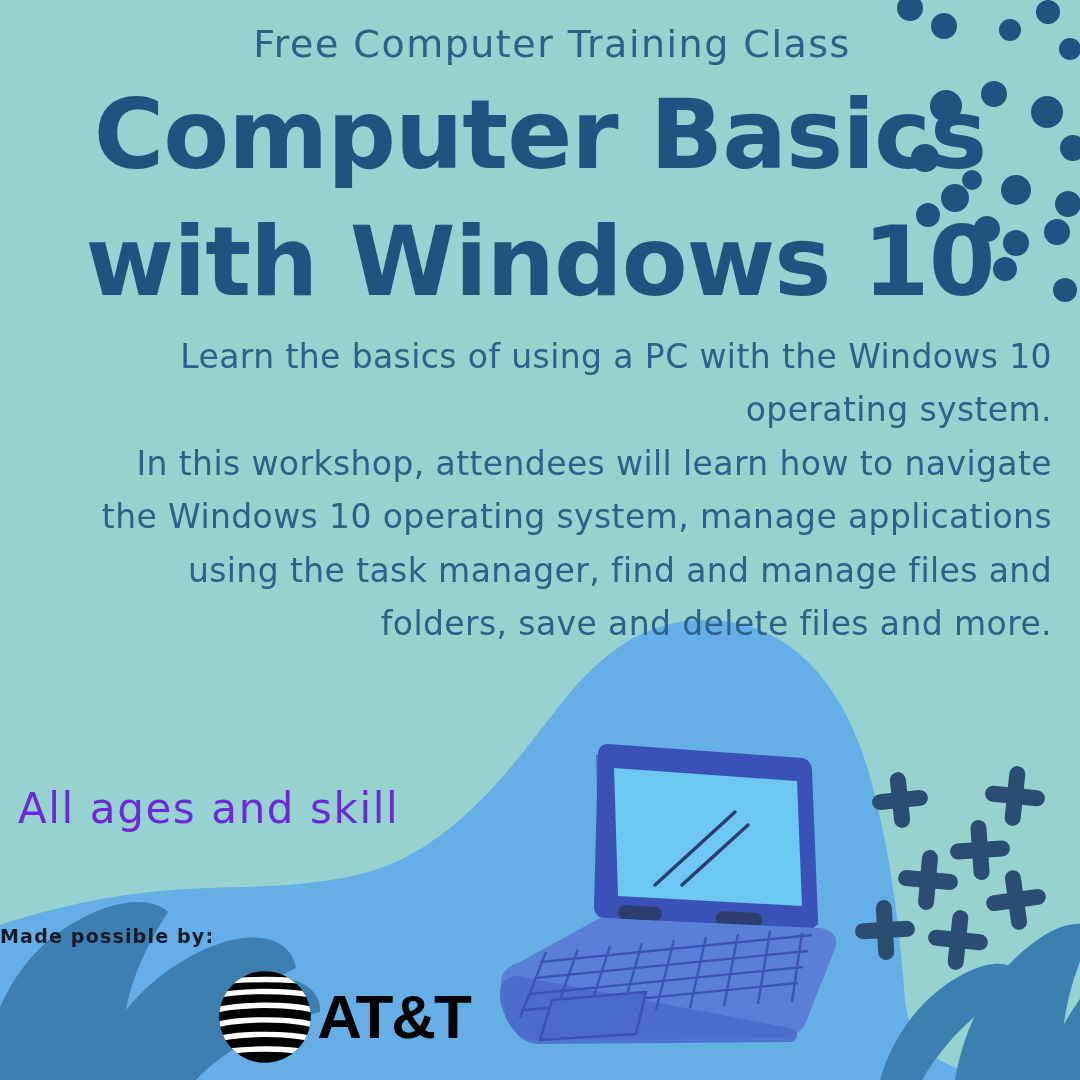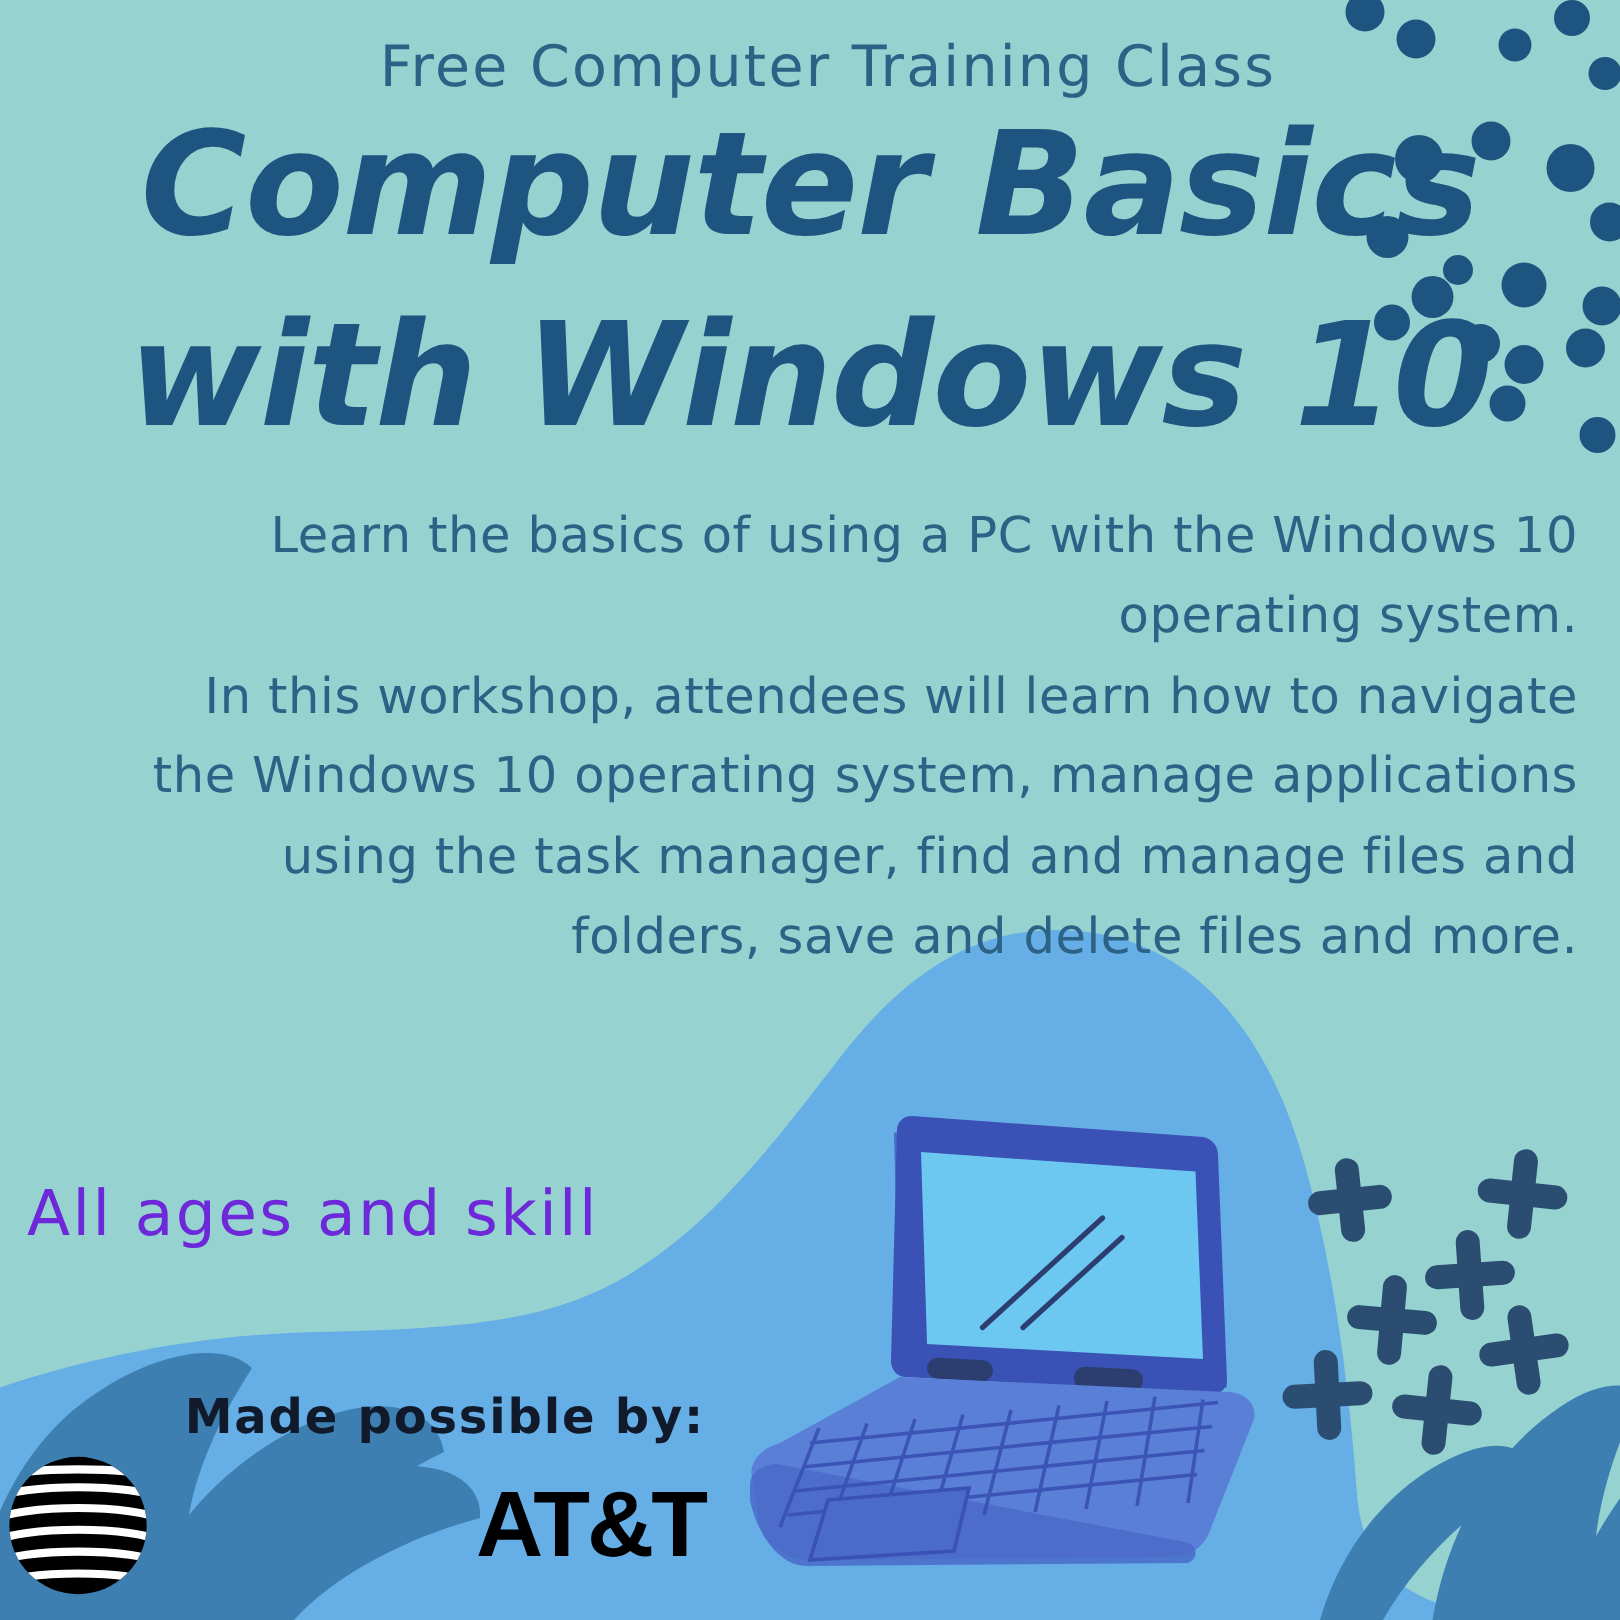--- a/index.html
+++ b/index.html
@@ -24,21 +24,21 @@
   #kicker {
     top:22px;
     font-family:"DejaVu Sans", sans-serif;
     font-size:38px;
     letter-spacing:1.5px;
     color:#2b6286;
     font-weight:400;
     padding-left:24px;
   }
 
-  #title-wrap { top:60px; width:100%;font-style:italic; }
+  #title-wrap { top:72px; width:100%; }
   .title-line {
     font-family:"DejaVu Sans", sans-serif;
     font-weight:700;
     font-size:96px;
     line-height:1.32;
     color:#1e5580;
     letter-spacing:-1px;
     text-align:center;
   }
 
@@ -68,31 +68,31 @@
     font-size:42px;
     line-height:1.6;
     color:#6d28d9;
     letter-spacing:1.6px;
     text-align:left;
   }
 
   #sponsor-label {
     position:absolute;
     top:925px; left:0; width:470px;
-    text-align:right;
+    text-align:left;
     font-family:"DejaVu Sans", sans-serif;
     font-weight:700;
-    font-size:32px;
+    font-size:19px;
     letter-spacing:1.2px;
     color:#101a2a;
   }
   #att-logo {
     position:absolute;
     top:965px; left:0; width:470px;
-    display:flex; align-items:center; justify-content:space-between; gap:0;
+    display:flex; align-items:center; justify-content:flex-end; gap:0;
   }
   #att-wordmark {
     font-family:"Liberation Sans", sans-serif;
     font-weight:700;
     font-size:62px;
     letter-spacing:-2px;
     color:#000;
     line-height:1;
   }
 </style>

